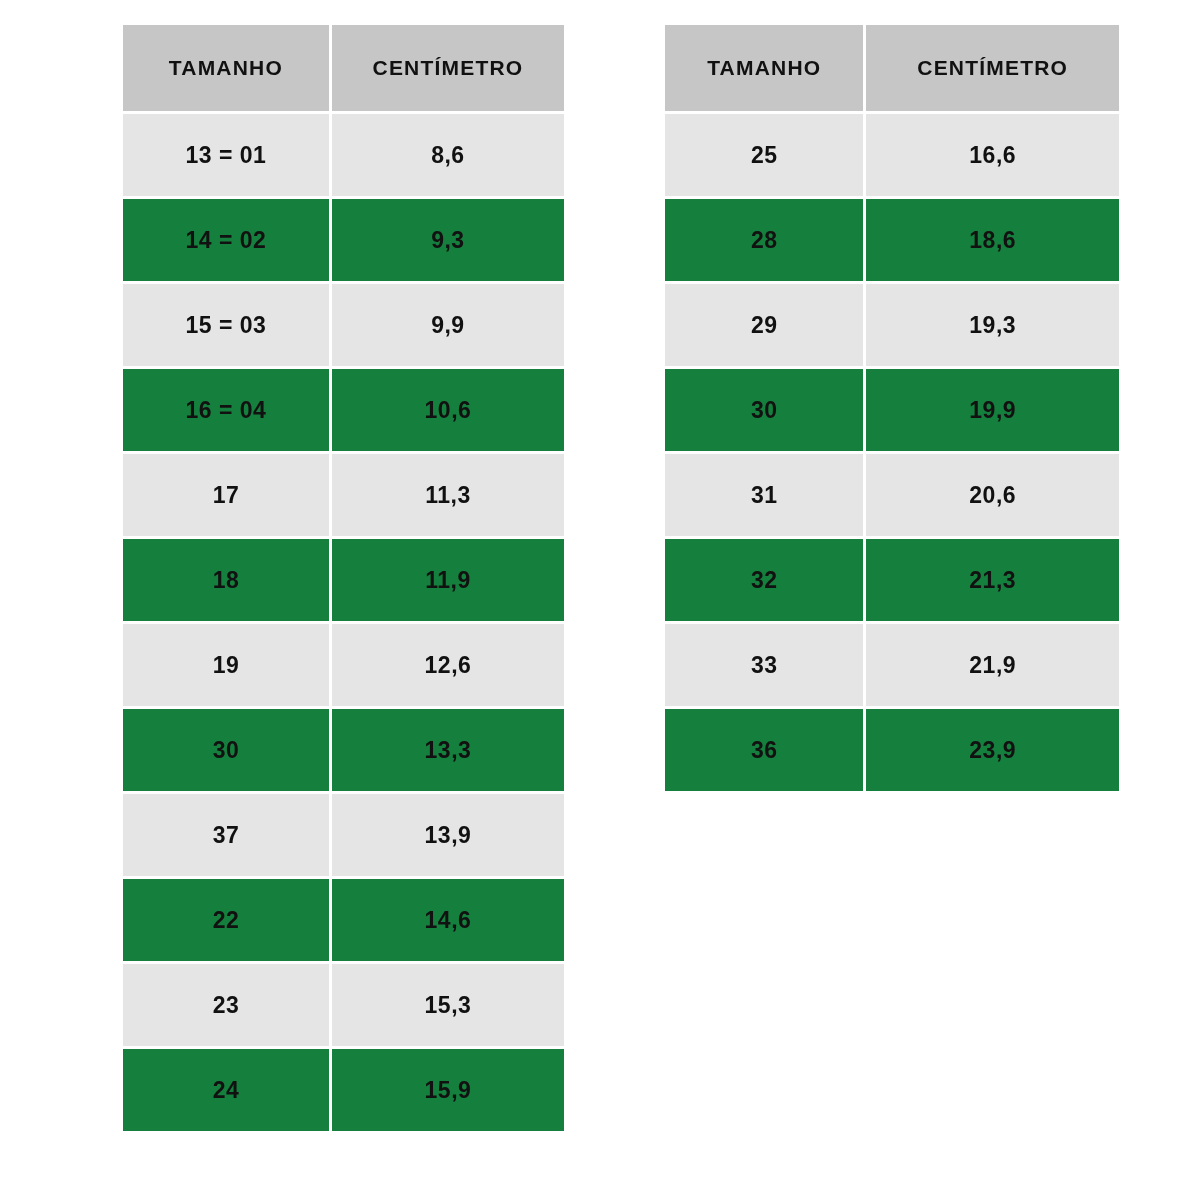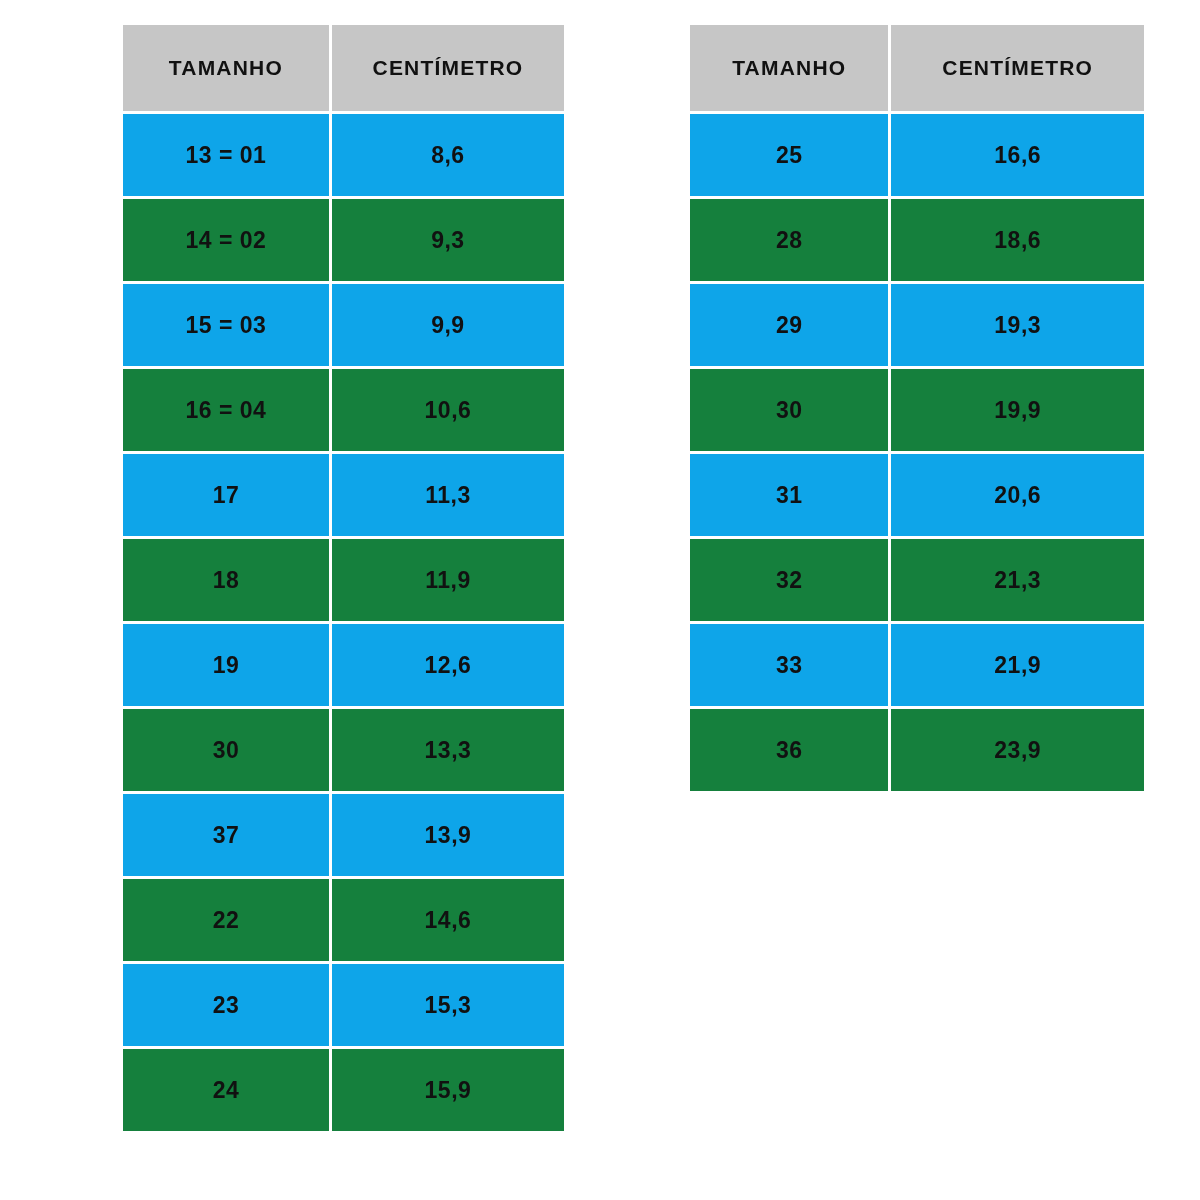--- a/index.html
+++ b/index.html
@@ -15,21 +15,20 @@
     overflow: hidden;
   }
   .sheet {
     width: 1200px;
     height: 1200px;
     display: flex;
     justify-content: flex-start;
     align-items: flex-start;
     box-sizing: border-box;
     padding: 22px 0 0 0;
-    gap: 25px;
   }
   .table-wrap {
     box-sizing: border-box;
   }
   .table-wrap.left {
     margin-left: 120px;
     width: 447px;
   }
   .table-wrap.right {
     margin-left: 95px;
@@ -55,21 +54,21 @@
     letter-spacing: 1.2px;
     height: 86px;
     color: #111111;
   }
   table.size-table td {
     font-size: 23px;
     letter-spacing: 0.5px;
     color: #111111;
   }
   tr.row-light td {
-    background: #0ea5e9;
+    background: #e5e5e5;
   }
   tr.row-dark td {
     background: #15803d;
   }
   .left table.size-table col.c1 { width: 47%; }
   .left table.size-table col.c2 { width: 53%; }
   .right table.size-table col.c1 { width: 44%; }
   .right table.size-table col.c2 { width: 56%; }
 </style>
 </head>

